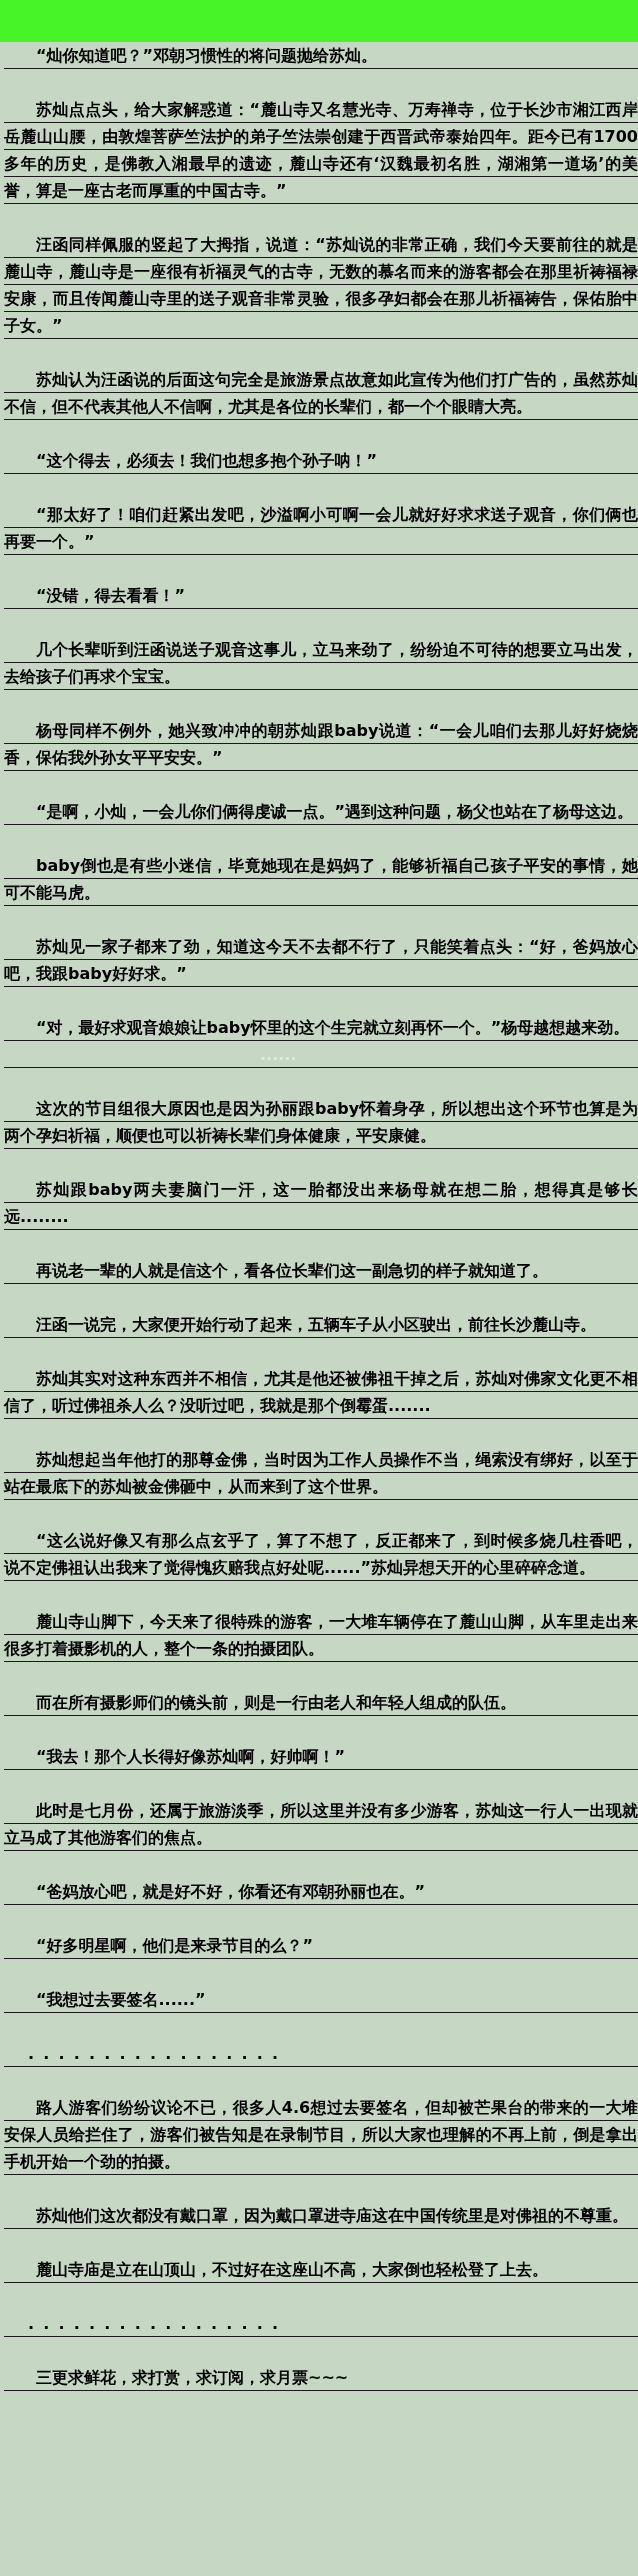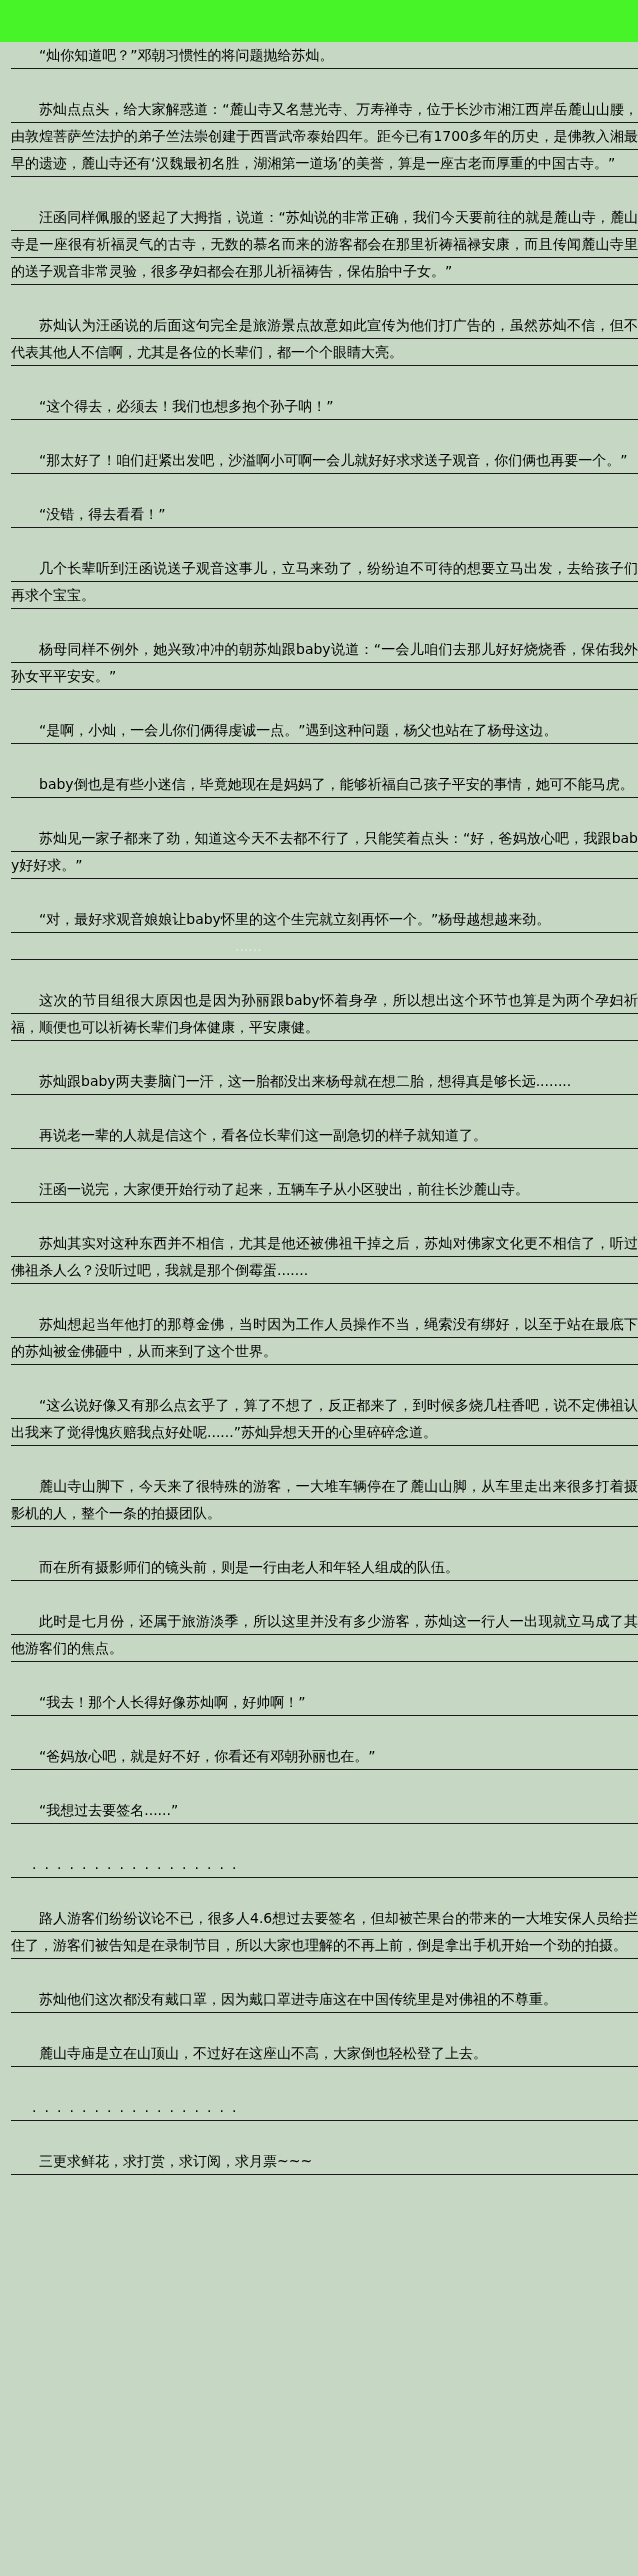--- a/index.html
+++ b/index.html
@@ -16,35 +16,36 @@
   .header-bar {
     width: 638px;
     height: 42px;
     background: #47f428;
   }
   .content {
     width: 638px;
     padding: 0;
   }
   .para {
-    font-size: 14px;
+    font-size: 16px;
     line-height: 27px;
     color: #000000;
     text-indent: 2em;
     text-align: justify;
     word-break: break-all;
-    margin: 0 0 27px 11px;
+    margin: 0 0 27px 4px;
     
     background-image: repeating-linear-gradient(
       to bottom,
       transparent 0px,
       transparent 26.4px,
       #1a1a1a 26.4px,
       #1a1a1a 27px
     );
+    font-weight: bold;
   }
   .para.dots-white {
     color: #dfe9dd;          
     text-indent: 16em;
   }
   .para.pull-up {
     margin-top: -27px;       
   }
   .para.dots-spaced {
     text-indent: 1.5em;
@@ -73,23 +74,24 @@
     <div class="para dots-white pull-up">......</div>
     <div class="para">这次的节目组很大原因也是因为孙丽跟baby怀着身孕，所以想出这个环节也算是为两个孕妇祈福，顺便也可以祈祷长辈们身体健康，平安康健。</div>
     <div class="para">苏灿跟baby两夫妻脑门一汗，这一胎都没出来杨母就在想二胎，想得真是够长远........</div>
     <div class="para">再说老一辈的人就是信这个，看各位长辈们这一副急切的样子就知道了。</div>
     <div class="para">汪函一说完，大家便开始行动了起来，五辆车子从小区驶出，前往长沙麓山寺。</div>
     <div class="para">苏灿其实对这种东西并不相信，尤其是他还被佛祖干掉之后，苏灿对佛家文化更不相信了，听过佛祖杀人么？没听过吧，我就是那个倒霉蛋.......</div>
     <div class="para">苏灿想起当年他打的那尊金佛，当时因为工作人员操作不当，绳索没有绑好，以至于站在最底下的苏灿被金佛砸中，从而来到了这个世界。</div>
     <div class="para">“这么说好像又有那么点玄乎了，算了不想了，反正都来了，到时候多烧几柱香吧，说不定佛祖认出我来了觉得愧疚赔我点好处呢......”苏灿异想天开的心里碎碎念道。</div>
     <div class="para">麓山寺山脚下，今天来了很特殊的游客，一大堆车辆停在了麓山山脚，从车里走出来很多打着摄影机的人，整个一条的拍摄团队。</div>
     <div class="para">而在所有摄影师们的镜头前，则是一行由老人和年轻人组成的队伍。</div>
+    <div class="para">“我去！那个人长得好像苏灿啊，好帅啊！”</div>
     <div class="para">此时是七月份，还属于旅游淡季，所以这里并没有多少游客，苏灿这一行人一出现就立马成了其他游客们的焦点。</div>
-    <div class="para">“我去！那个人长得好像苏灿啊，好帅啊！”</div>
     <div class="para">“爸妈放心吧，就是好不好，你看还有邓朝孙丽也在。”</div>
+    <div class="para">“好多明星啊，他们是来录节目的么？”</div>
     <div class="para">“我想过去要签名......”</div>
     <div class="para dots-spaced">. . . . . . . . . . . . . . . . .</div>
     <div class="para">路人游客们纷纷议论不已，很多人4.6想过去要签名，但却被芒果台的带来的一大堆安保人员给拦住了，游客们被告知是在录制节目，所以大家也理解的不再上前，倒是拿出手机开始一个劲的拍摄。</div>
     <div class="para">苏灿他们这次都没有戴口罩，因为戴口罩进寺庙这在中国传统里是对佛祖的不尊重。</div>
     <div class="para">麓山寺庙是立在山顶山，不过好在这座山不高，大家倒也轻松登了上去。</div>
     <div class="para dots-spaced">. . . . . . . . . . . . . . . . .</div>
     <div class="para">三更求鲜花，求打赏，求订阅，求月票~~~</div>
   </div>
 
 

